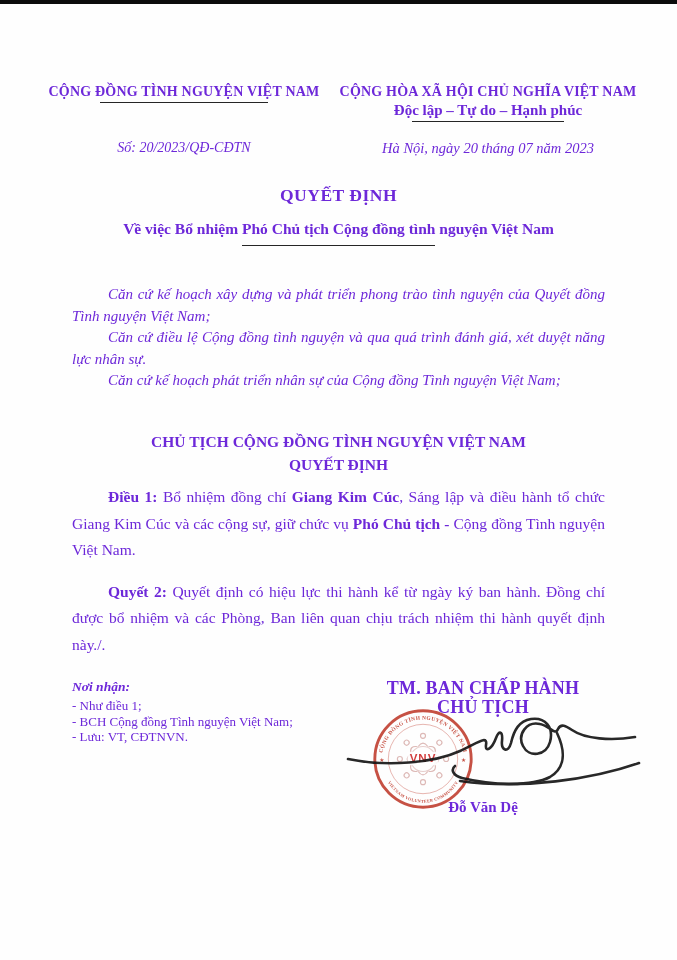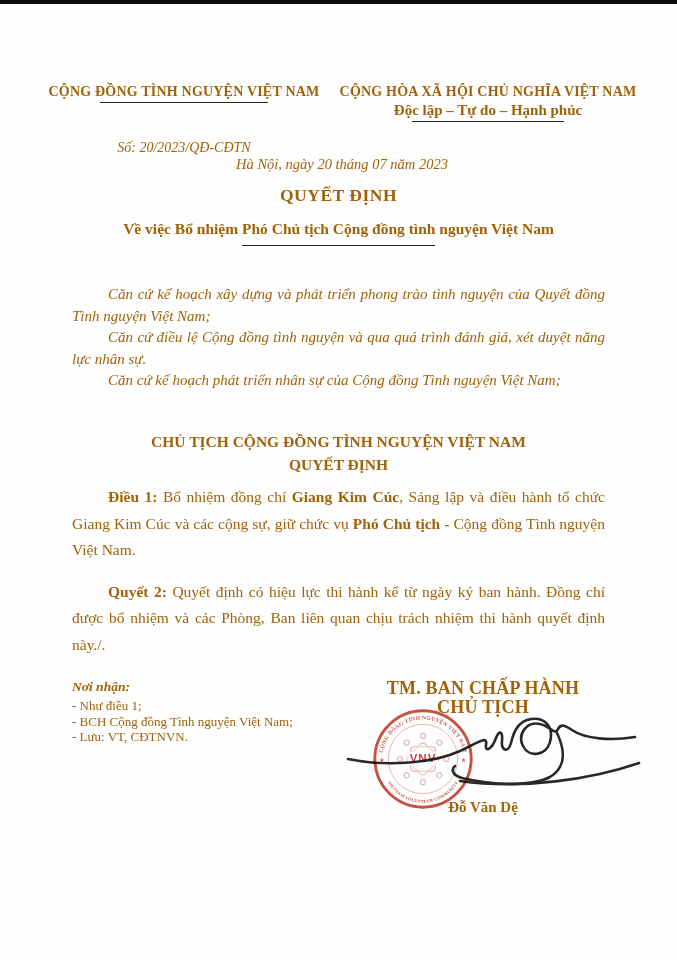--- a/index.html
+++ b/index.html
@@ -1,35 +1,35 @@
 <!DOCTYPE html>
 <html><head>
 <meta charset="utf-8">
 <style>
   html,body{margin:0;padding:0;background:#e9e9e9;}
   .page{
     position:relative;width:677px;height:960px;margin:0 auto;
     background:#fefefe;overflow:hidden;
     font-family:"Liberation Serif","DejaVu Serif",serif;
-    color:#a16207;
+    color:#6d28d9;
   }
   .top-bar{position:absolute;top:0;left:0;width:100%;height:4px;background:#0b0b0b;}
 
   
   .header-row{position:absolute;top:84px;left:38px;width:608px;display:flex;}
   .hcol-left{width:292px;text-align:center;}
   .hcol-right{flex:1;text-align:center;}
   .org-name{font-weight:bold;font-size:14px;letter-spacing:.2px;}
   .country{font-weight:bold;font-size:14px;letter-spacing:.2px;}
   .motto{font-weight:bold;font-size:15px;margin-top:2px;}
   .rule{border-bottom:1.6px solid #262626;margin:2px auto 0;}
   .rule-left{width:168px;}
   .rule-right{width:152px;}
 
-  .ref-row{position:absolute;top:140px;left:38px;width:608px;display:flex;flex-direction:column;}
+  .ref-row{position:absolute;top:140px;left:38px;width:608px;display:flex;}
   .ref-no{width:292px;text-align:center;font-style:italic;font-size:14px;}
   .place-date{flex:1;text-align:center;font-style:italic;font-size:14.5px;}
 
   
   .title{position:absolute;top:185px;left:0;width:100%;text-align:center;
          font-weight:bold;font-size:17.5px;letter-spacing:.5px;}
   .subtitle{position:absolute;top:220px;left:0;width:100%;text-align:center;
             font-weight:bold;font-size:15.5px;}
   .subtitle .u{border-bottom:1.6px solid #262626;padding-bottom:8px;}
 

